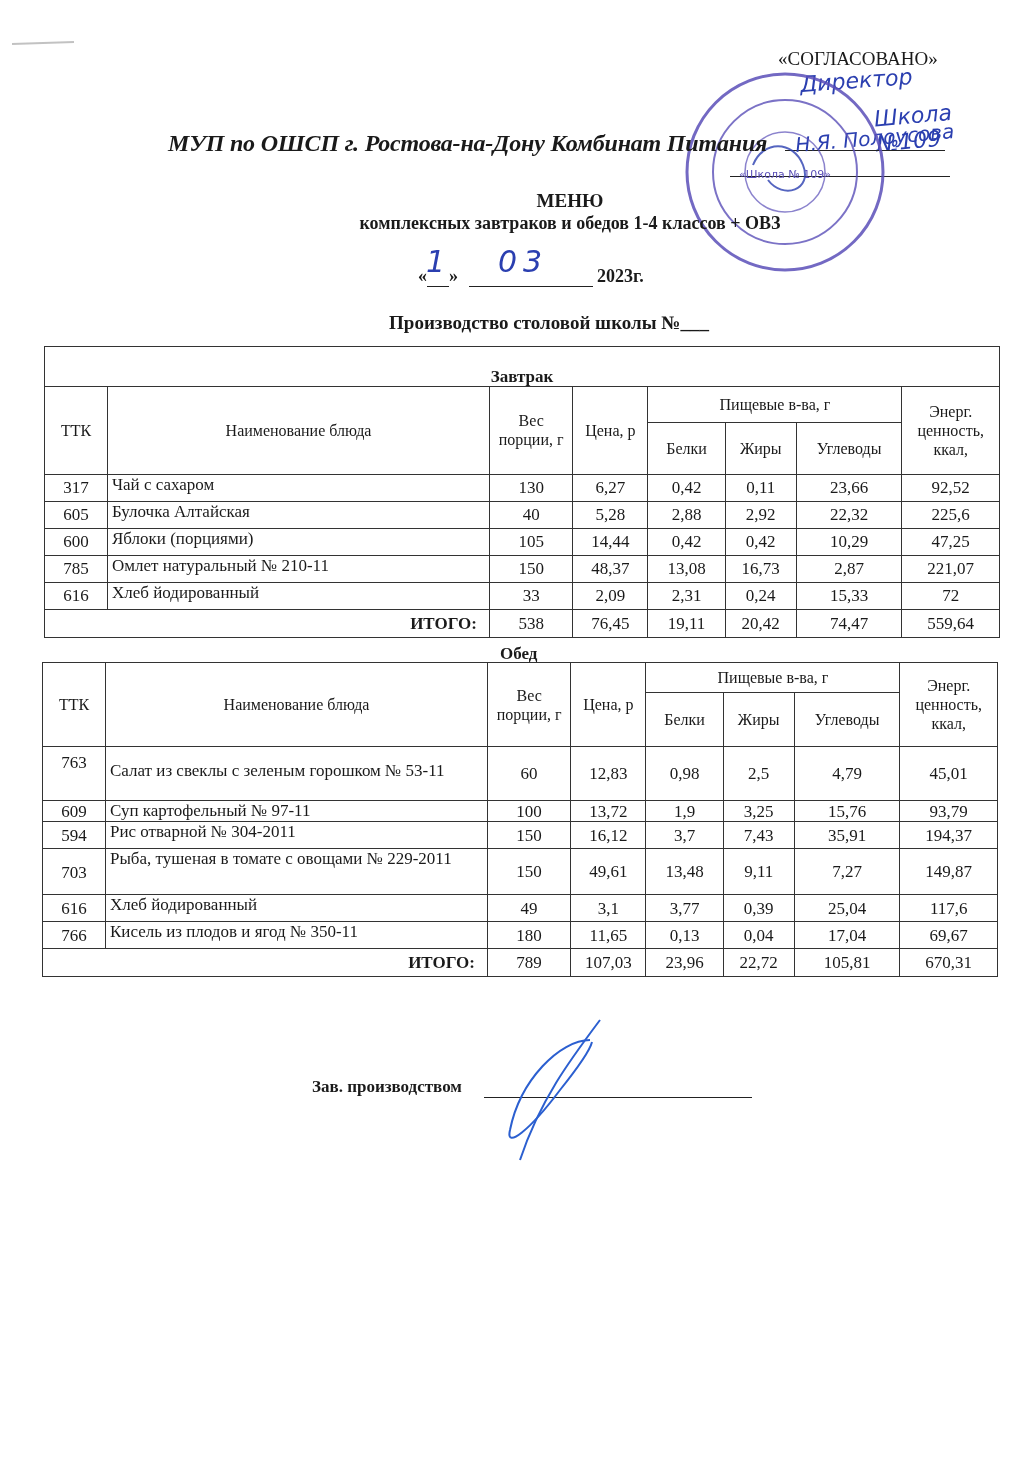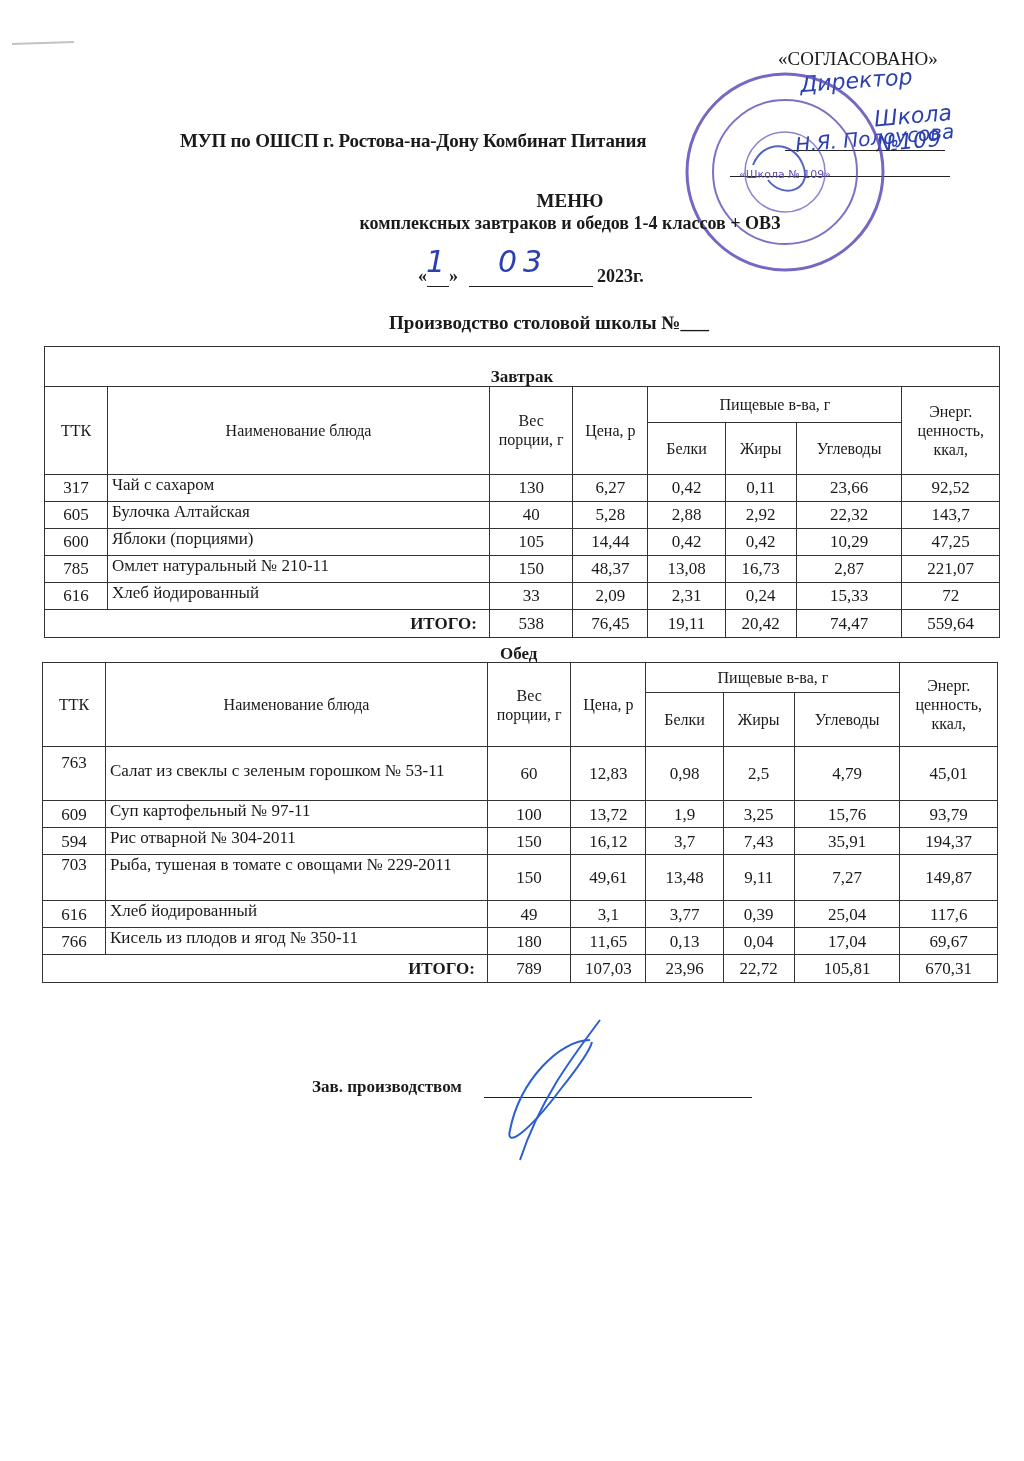--- a/index.html
+++ b/index.html
@@ -5,21 +5,21 @@
   html, body { margin:0; padding:0; background:#ffffff; }
   body { width:1024px; height:1461px; position:relative; overflow:hidden; font-family:"Liberation Serif","DejaVu Serif",serif; color:#1a1a1a; }
   .scanmark { position:absolute; left:12px; top:42px; width:62px; height:2px; background:#9a9a9a; transform:rotate(-2deg); opacity:0.6; }
   .approved { position:absolute; left:778px; top:48px; font-size:19px; }
   .approver-title { position:absolute; left:800px; top:68px; font-family:"DejaVu Sans",sans-serif; font-style:italic; color:#2b3fb0; font-size:22px; transform:rotate(-4deg); }
   .approver-school { position:absolute; left:875px; top:100px; font-family:"DejaVu Sans",sans-serif; font-style:italic; color:#2b3fb0; font-size:22px; transform:rotate(-5deg); }
   .approver-name { position:absolute; left:795px; top:126px; font-family:"DejaVu Sans",sans-serif; font-style:italic; color:#2b3fb0; font-size:20px; transform:rotate(-5deg); }
   .line1 { position:absolute; left:785px; top:150px; width:160px; border-top:1px solid #222; }
   .line2 { position:absolute; left:730px; top:176px; width:220px; border-top:1px solid #222; }
   .stamp { position:absolute; left:683px; top:70px; width:205px; height:205px; }
-  .org { position:absolute; left:180px; top:130px; font-size:19px; font-weight:bold; letter-spacing:-0.2px; }
+  .org { position:absolute; left:168px; top:130px; font-size:24px; font-weight:bold; letter-spacing:-0.2px;font-style:italic; }
   .menu-title { position:absolute; left:0; width:1140px; top:190px; text-align:center; font-size:19px; font-weight:bold; }
   .menu-sub { position:absolute; left:0; width:1140px; top:213px; text-align:center; font-size:18px; font-weight:bold; }
   .date { position:absolute; left:418px; top:266px; font-size:18px; font-weight:bold; }
   .date .blank { display:inline-block; border-bottom:1px solid #222; vertical-align:bottom; }
   .date .hand { position:absolute; font-family:"DejaVu Sans",sans-serif; font-style:italic; font-weight:normal; color:#2b3fb0; font-size:30px; }
   .prod { position:absolute; left:0; width:1098px; top:312px; text-align:center; font-size:19px; font-weight:bold; }
   table.menu { position:absolute; border-collapse:collapse; font-size:17px; table-layout:fixed; }
   table.menu td, table.menu th { border:1px solid #333; padding:0 4px; font-weight:normal; line-height:19px; }
   .sec-title { text-align:center; font-weight:bold !important; border-left:1px solid #333; }
   .hdr { text-align:center; vertical-align:middle; font-size:16px; }
@@ -107,21 +107,21 @@
     <td class="c">92,52</td>
   </tr>
   <tr style="height:27px">
     <td class="c">605</td>
     <td class="l">Булочка Алтайская</td>
     <td class="c">40</td>
     <td class="c">5,28</td>
     <td class="c">2,88</td>
     <td class="c">2,92</td>
     <td class="c">22,32</td>
-    <td class="c">143,7</td>
+    <td class="c">225,6</td>
   </tr>
   <tr style="height:27px">
     <td class="c">600</td>
     <td class="l">Яблоки (порциями)</td>
     <td class="c">105</td>
     <td class="c">14,44</td>
     <td class="c">0,42</td>
     <td class="c">0,42</td>
     <td class="c">10,29</td>
     <td class="c">47,25</td>
@@ -188,42 +188,42 @@
   <tr style="height:54px">
     <td class="c" style="vertical-align:top;padding-top:6px">763</td>
     <td class="l" style="padding-top:14px">Салат из свеклы с зеленым горошком № 53-11</td>
     <td class="c">60</td>
     <td class="c">12,83</td>
     <td class="c">0,98</td>
     <td class="c">2,5</td>
     <td class="c">4,79</td>
     <td class="c">45,01</td>
   </tr>
-  <tr style="height:27px">
+  <tr style="height:21px">
     <td class="c">609</td>
     <td class="l">Суп картофельный № 97-11</td>
     <td class="c">100</td>
     <td class="c">13,72</td>
     <td class="c">1,9</td>
     <td class="c">3,25</td>
     <td class="c">15,76</td>
     <td class="c">93,79</td>
   </tr>
   <tr style="height:27px">
     <td class="c">594</td>
     <td class="l">Рис отварной № 304-2011</td>
     <td class="c">150</td>
     <td class="c">16,12</td>
     <td class="c">3,7</td>
     <td class="c">7,43</td>
     <td class="c">35,91</td>
     <td class="c">194,37</td>
   </tr>
   <tr style="height:46px">
-    <td class="c" style="vertical-align:top;padding-top:0">703</td>
+    <td class="c" style="vertical-align:top;padding-top:14px">703</td>
     <td class="l">Рыба, тушеная в томате с овощами № 229-2011</td>
     <td class="c">150</td>
     <td class="c">49,61</td>
     <td class="c">13,48</td>
     <td class="c">9,11</td>
     <td class="c">7,27</td>
     <td class="c">149,87</td>
   </tr>
   <tr style="height:27px">
     <td class="c">616</td>

